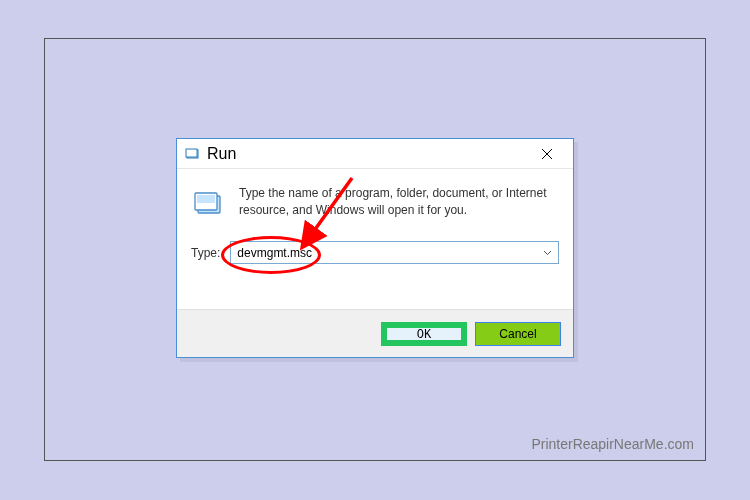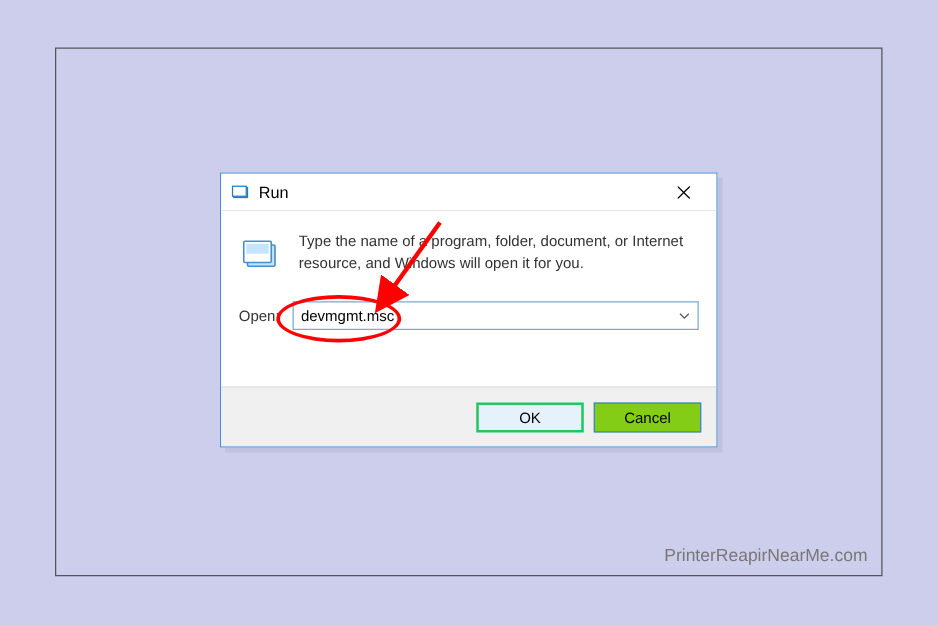--- a/index.html
+++ b/index.html
@@ -47,21 +47,21 @@
     }
     .title-icon {
       width: 16px;
       height: 16px;
       margin-right: 6px;
       display: flex;
       align-items: center;
       justify-content: center;
     }
     .title-text {
-      font-size: 13px;
+      font-size: 16px;
       flex: 1;
     }
     .close-btn {
       width: 40px;
       height: 26px;
       display: flex;
       align-items: center;
       justify-content: center;
       cursor: pointer;
     }
@@ -132,22 +132,23 @@
     .btn {
       min-width: 86px;
       height: 24px;
       font-size: 12px;
       border: 1px solid #3b82f6;
       background: #84cc16;
       cursor: pointer;
       font-family: inherit;
     }
     .btn-primary {
-      border: 2px solid #22c55e;
+      border: 6px solid #22c55e;
       background: #e5f1fb;
+      font-family: Liberation Mono, monospace;
     }
     
     .annotation {
       position: absolute;
       pointer-events: none;
     }
     .red-ellipse {
       position: absolute;
       left: 221px;
       top: 236px;
@@ -189,21 +190,21 @@
       <div class="run-logo">
         <svg width="36" height="36" viewBox="0 0 36 36">
           <rect x="7" y="9" width="22" height="17" rx="1" fill="#c7e4ff" stroke="#4a8dc7" stroke-width="1.3"></rect>
           <rect x="4" y="6" width="22" height="17" rx="1" fill="#fff" stroke="#4a8dc7" stroke-width="1.3"></rect>
           <rect x="6" y="8" width="18" height="8" fill="#c7e4ff"></rect>
         </svg>
       </div>
       <div class="desc-text">Type the name of a program, folder, document, or Internet resource, and Windows will open it for you.</div>
     </div>
     <div class="open-row">
-      <span class="open-label">Open:</span>
+      <span class="open-label">Type:</span>
       <div class="open-combo">
         <input class="open-input" type="text" value="devmgmt.msc" style="">
         <div class="combo-chevron">
           <svg width="9" height="6" viewBox="0 0 9 6">
             <path d="M1 1 L4.5 4.5 L8 1" stroke="#555" stroke-width="1" fill="none"></path>
           </svg>
         </div>
       </div>
     </div>
   </div>

